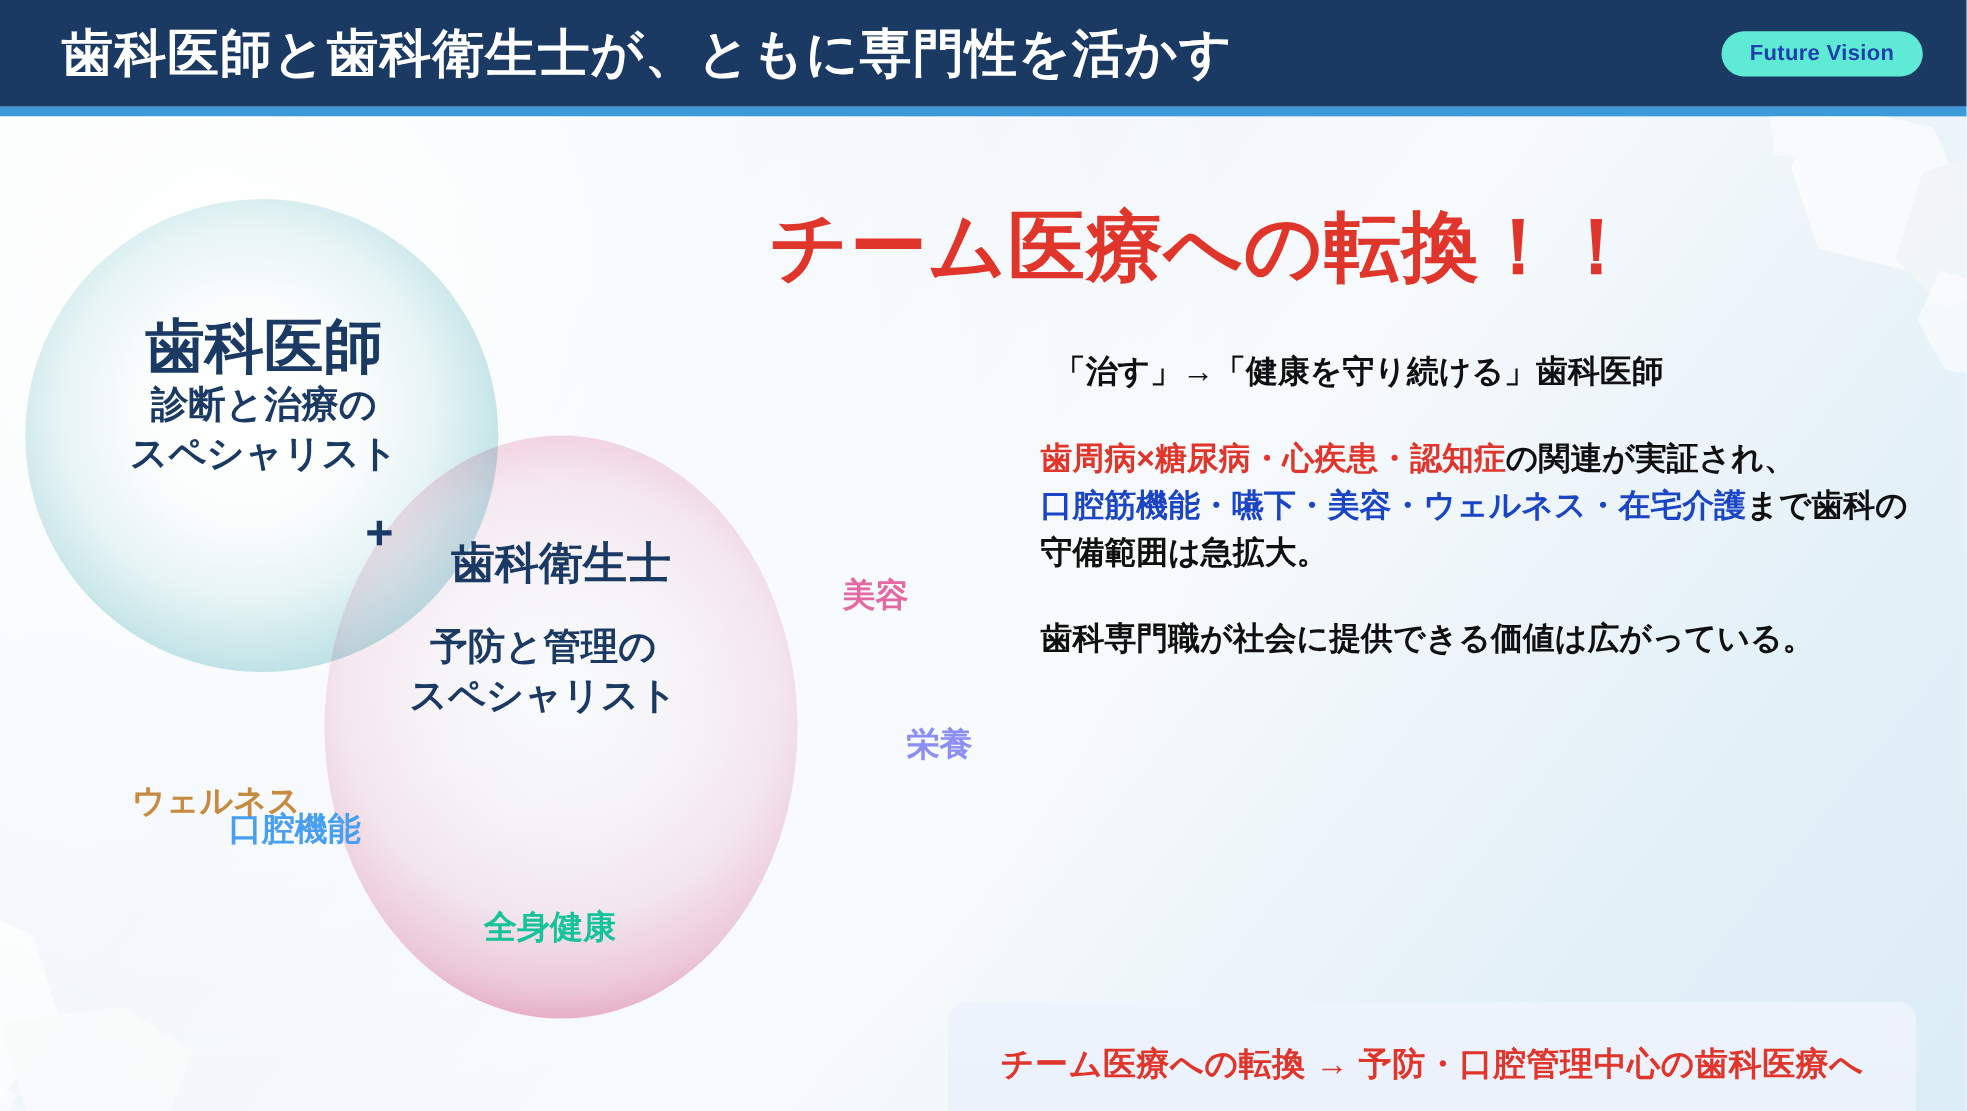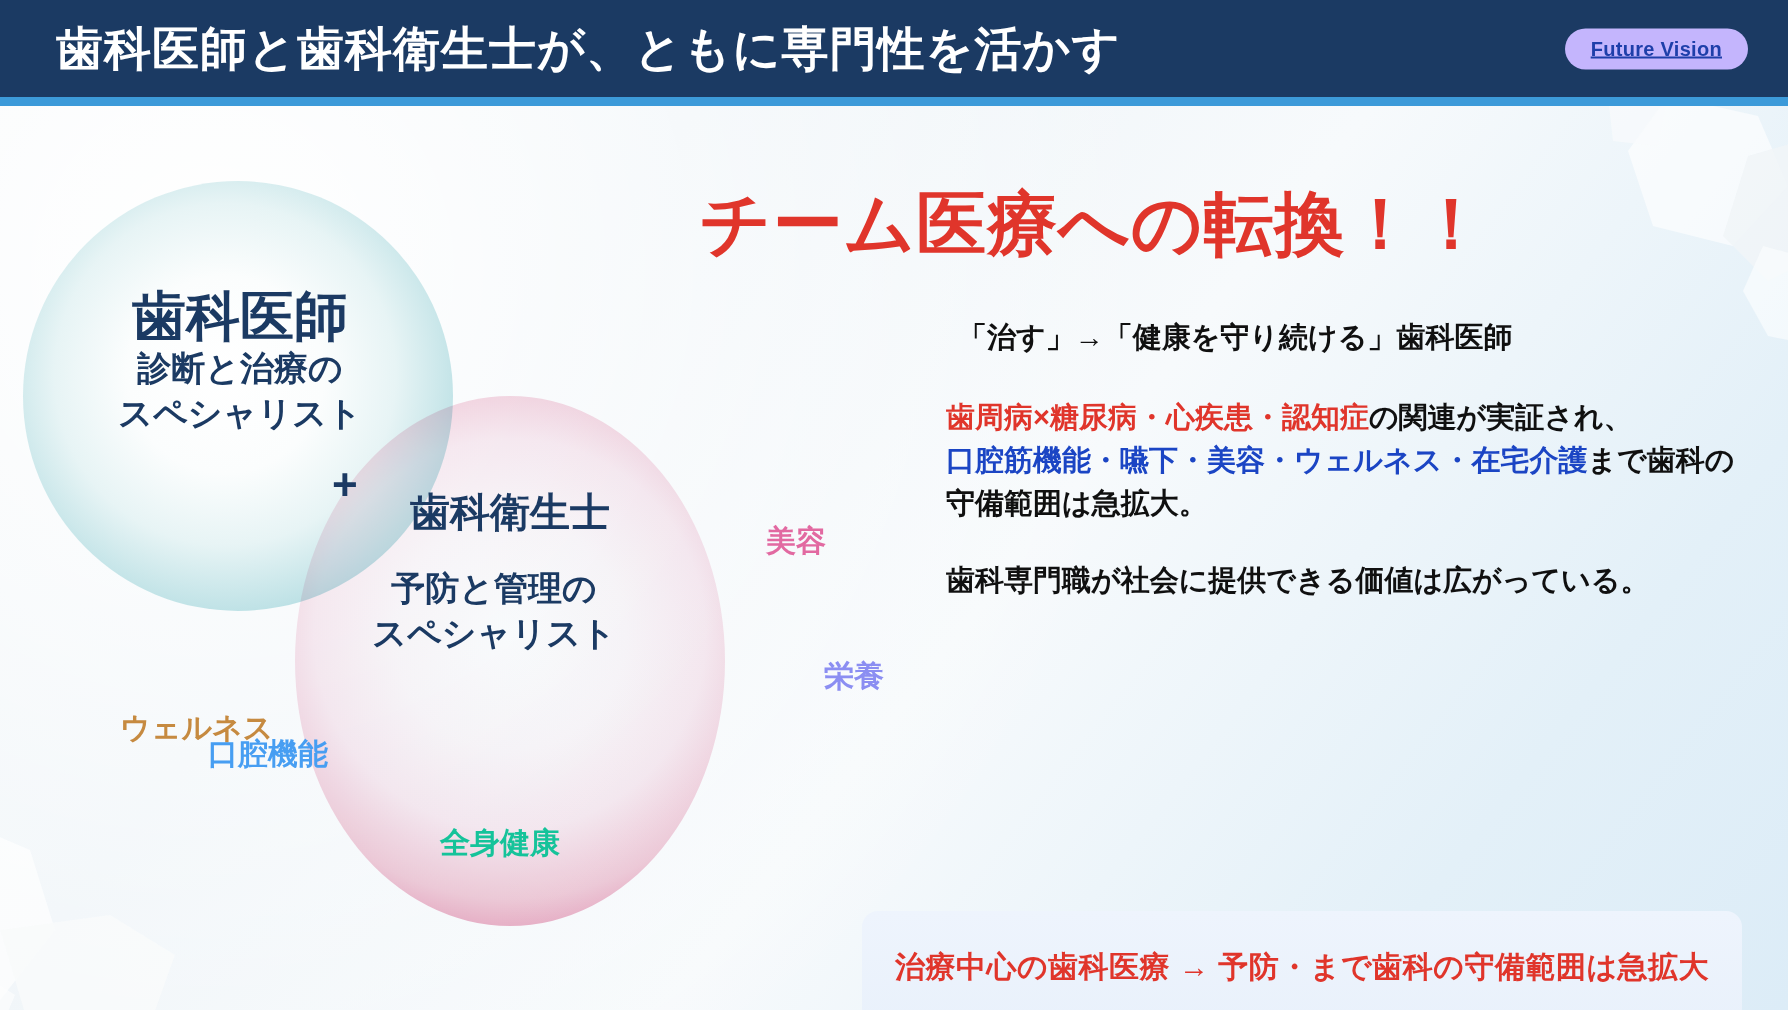--- a/index.html
+++ b/index.html
@@ -43,29 +43,28 @@
     font-size:47px;
     font-weight:bold;
     letter-spacing:1px;
     white-space:nowrap;
   }
   .header-badge {
     position:absolute;
     right:40px;
     top:50%;
     transform:translateY(-50%);
-    background:#c4b5fd;
+    background:#5eead4;
     color:#1e3faa;
     font-size:20px;
     font-weight:bold;
     padding:9px 26px;
     border-radius:22px;
     white-space:nowrap;
     letter-spacing:0.3px;
-    text-decoration:underline;
   }
 
   
   .canvas {
     position:absolute;
     left:0; top:106px;
     width:1788px; height:904px;
     background:
       radial-gradient(circle at 12% 18%, #ffffff 0%, rgba(255,255,255,0) 55%),
       linear-gradient(128deg,#f3f7f9 0%,#eef4f8 28%,#f7fafc 55%,#e3f0f8 82%,#dcecf7 100%);
@@ -252,17 +251,17 @@
     <div class="rtext r-line1">「治す」→「健康を守り続ける」歯科医師</div>
 
     <div class="r-para">
       <span class="red">歯周病×糖尿病・心疾患・認知症</span><span>の関連が実証され、</span><br>
       <span class="blue">口腔筋機能・嚥下・美容・ウェルネス・在宅介護</span><span>まで歯科の守備範囲は急拡大。</span>
     </div>
 
     <div class="rtext r-line2">歯科専門職が社会に提供できる価値は広がっている。</div>
 
     <div class="callout">
-      <div class="callout-text">治療中心の歯科医療 → 予防・まで歯科の守備範囲は急拡大</div>
+      <div class="callout-text">チーム医療への転換 → 予防・口腔管理中心の歯科医療へ</div>
     </div>
 
   </div>
 </div>
 
 </body></html>

